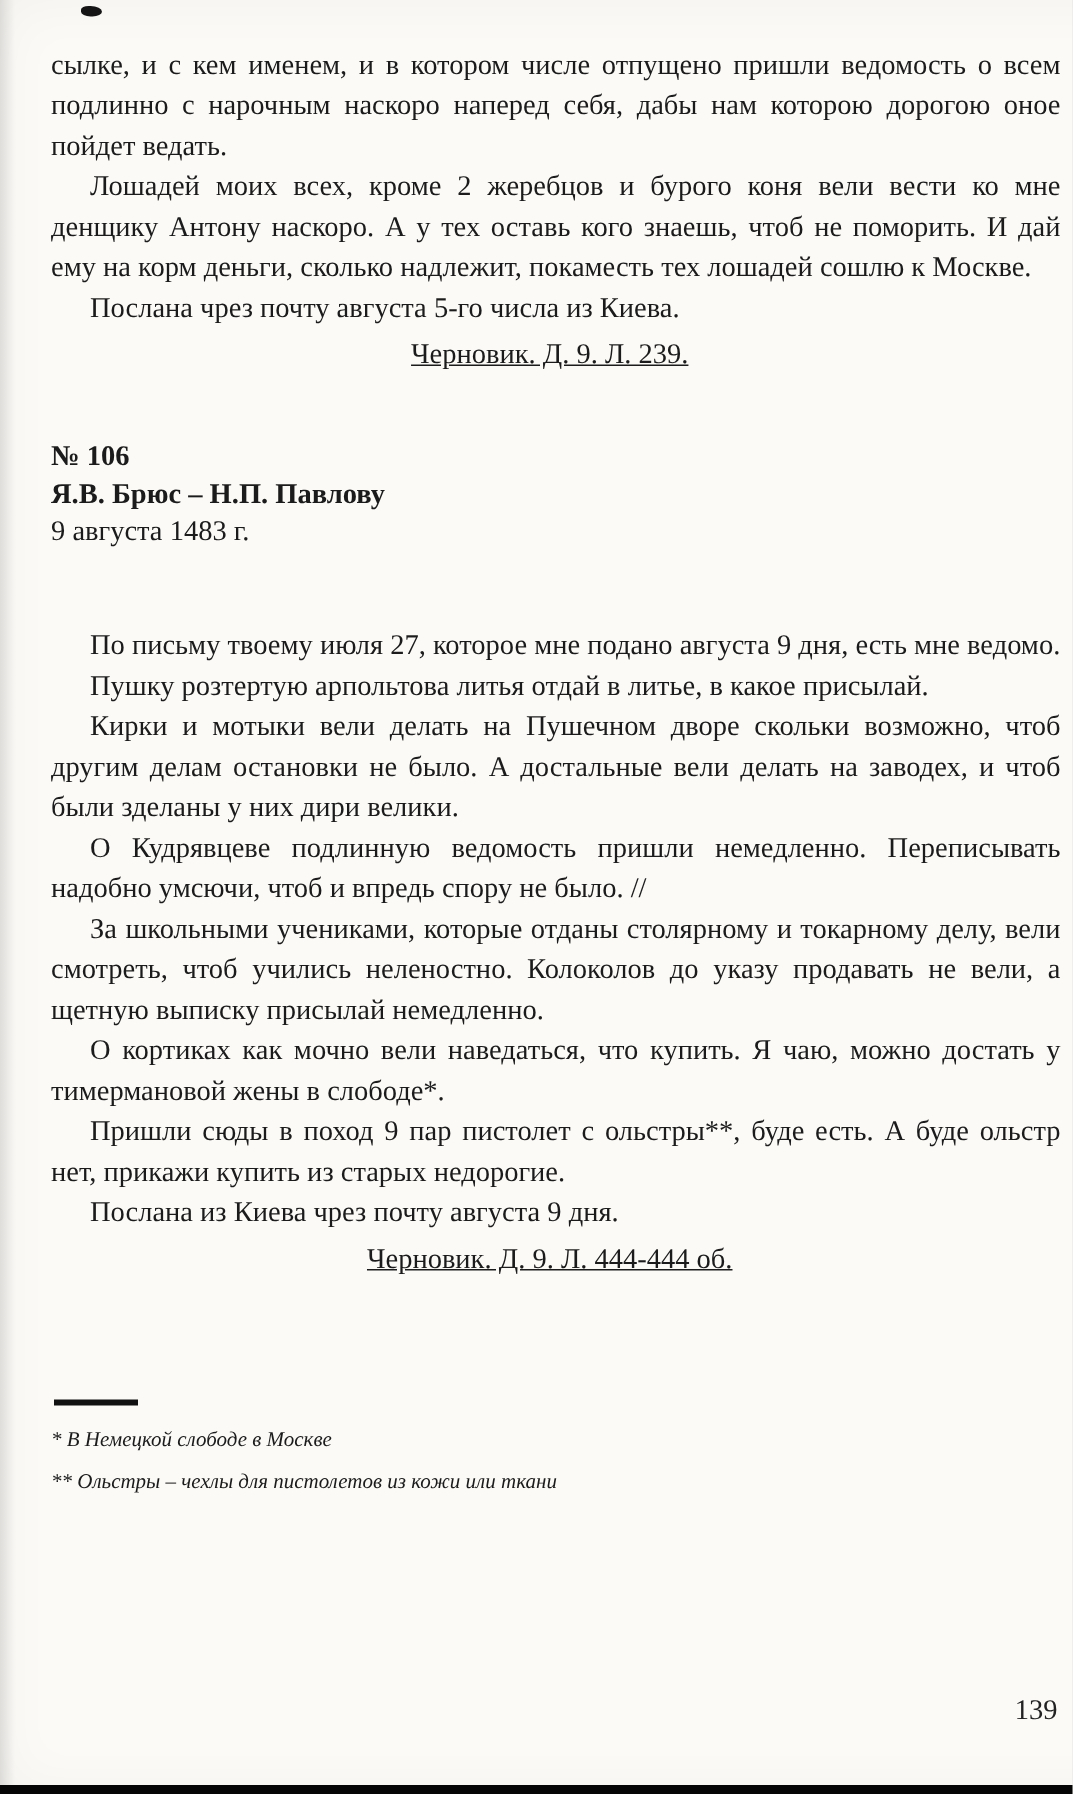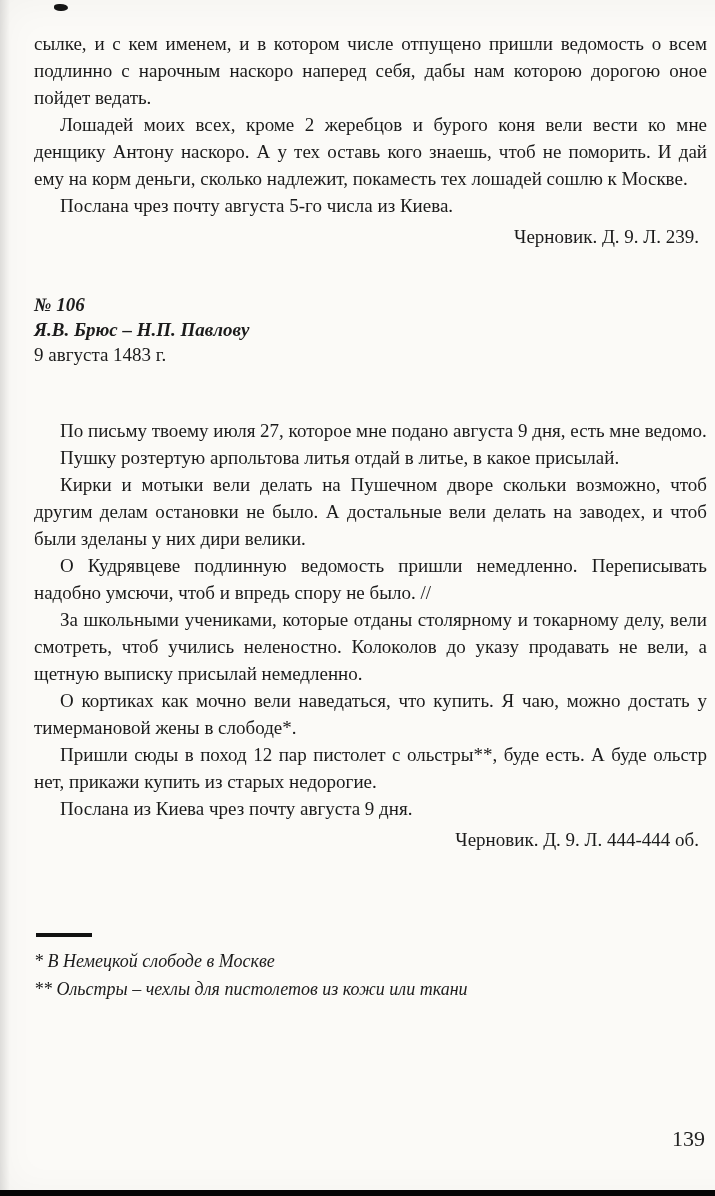--- a/index.html
+++ b/index.html
@@ -17,44 +17,45 @@
   .text-block {
     position:absolute;
     left:34px; right:56px; top:30px;
     font-size:19px;
     line-height:27px;
     text-align:justify;
   }
   .text-block p { margin:0; text-indent:26px; }
   .text-block p.noindent { text-indent:0; }
   .source {
-    text-align:right;
+    text-align:center;
     text-indent:0 !important;
     margin:4px 8px 0 0 !important;
+    text-decoration:underline;
   }
   .letter-head { margin:42px 0 50px 0; }
   .letter-head p { text-indent:0; line-height:25px; text-align:left; }
-  .letter-head .bold { font-weight:bold;font-style:italic; }
+  .letter-head .bold { font-weight:bold; }
   .footnote-block { margin-top:80px; }
   .footnote-rule {
     width:56px; height:4px;
     background:#111;
     margin:0 0 10px 2px;
   }
   .footnote {
     font-style:italic;
-    font-size:18px;
+    font-size:14px;
     line-height:28px;
     text-indent:0 !important;
     text-align:left !important;
   }
   .page-number {
     position:absolute;
     right:58px; bottom:44px;
-    font-size:22px;
+    font-size:19px;
     color:#222;
   }
   
   .edge-bottom {
     position:absolute; left:0; right:0; bottom:0; height:6px;
     background:#050505;
   }
   .edge-left-shade {
     position:absolute; left:0; top:0; bottom:0; width:10px;
     background:linear-gradient(to right, rgba(0,0,0,0.10), rgba(0,0,0,0));
@@ -89,21 +90,21 @@
       <p class="bold">Я.В. Брюс – Н.П. Павлову</p>
       <p>9 августа 1483 г.</p>
     </div>
 
     <p>По письму твоему июля 27, которое мне подано августа 9 дня, есть мне ведомо.</p>
     <p>Пушку розтертую арпольтова литья отдай в литье, в какое присылай.</p>
     <p>Кирки и мотыки вели делать на Пушечном дворе скольки возможно, чтоб другим делам остановки не было. А достальные вели делать на заводех, и чтоб были зделаны у них дири велики.</p>
     <p>О Кудрявцеве подлинную ведомость пришли немедленно. Переписывать надобно умсючи, чтоб и впредь спору не было. //</p>
     <p>За школьными учениками, которые отданы столярному и токарному делу, вели смотреть, чтоб учились неленостно. Колоколов до указу продавать не вели, а щетную выписку присылай немедленно.</p>
     <p>О кортиках как мочно вели наведаться, что купить. Я чаю, можно достать у тимермановой жены в слободе*.</p>
-    <p>Пришли сюды в поход 12 пар пистолет с ольстры**, буде есть. А буде ольстр нет, прикажи купить из старых недорогие.</p>
+    <p>Пришли сюды в поход 9 пар пистолет с ольстры**, буде есть. А буде ольстр нет, прикажи купить из старых недорогие.</p>
     <p>Послана из Киева чрез почту августа 9 дня.</p>
     <p class="source">Черновик. Д. 9. Л. 444-444 об.</p>
 
     <div class="footnote-block">
       <div class="footnote-rule"></div>
       <p class="footnote">* В Немецкой слободе в Москве</p>
       <p class="footnote">** Ольстры – чехлы для пистолетов из кожи или ткани</p>
     </div>
 
   </div>

